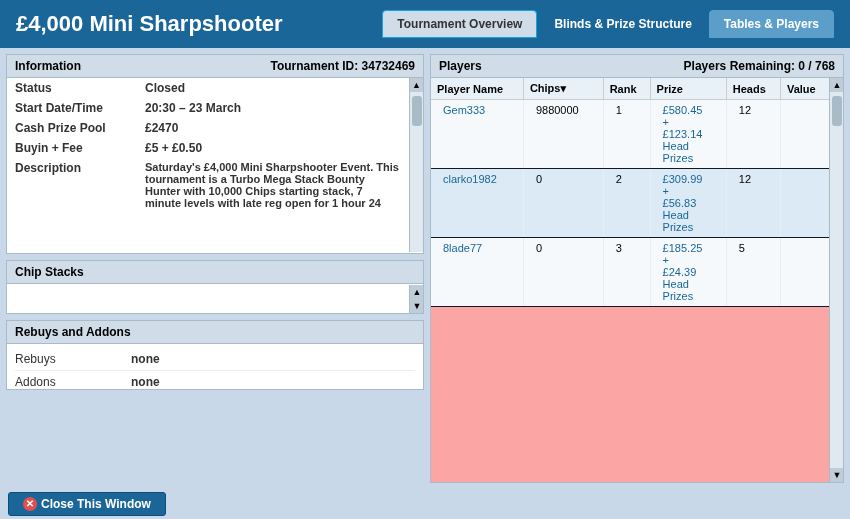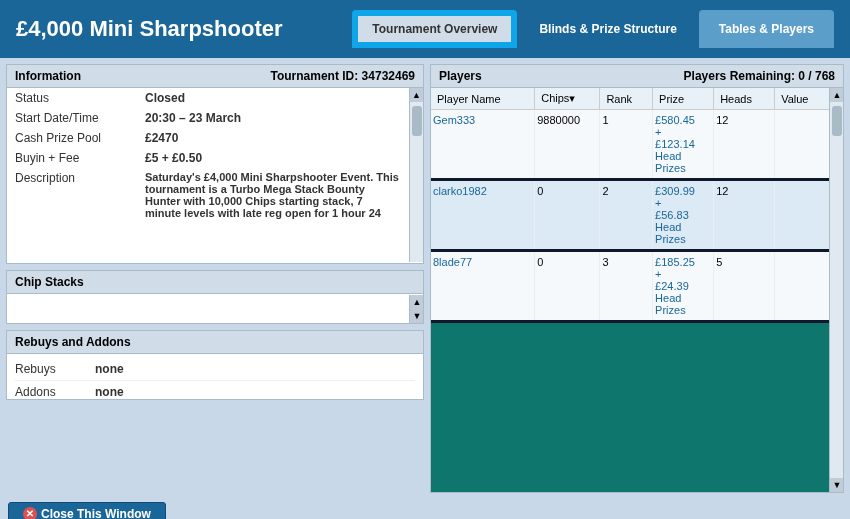--- a/index.html
+++ b/index.html
@@ -22,21 +22,21 @@
     .tabs {
       display: flex;
       gap: 2px;
     }
     .tab {
       padding: 6px 14px;
       border-radius: 4px 4px 0 0;
       cursor: pointer;
       font-size: 12px;
       font-weight: bold;
-      border: 6px solid #0ea5e9;
+      border: 1px solid #0ea5e9;
       background: #d0dce8;
       color: #333;
     }
     .tab.active {
       background: #1a6698;
       color: #fff;
       border-color: #1a6698;
     }
     .tab.light-active {
       background: #5b9ec9;
@@ -81,21 +81,21 @@
       padding: 4px;
     }
     .info-table td {
       padding: 3px 8px;
       vertical-align: top;
       font-weight: bold;
     }
     .info-table td:first-child {
       color: #333;
       width: 130px;
-      font-weight: normal;
+      font-weight: bold;
     }
     .info-table td:last-child {
       color: #333;
     }
     .info-desc {
       color: #1a6698;
       font-size: 11px;
     }
     .scrollbar-area {
       position: absolute;
@@ -149,20 +149,21 @@
     .chip-item {
       color: #1a6698;
       padding: 3px 0;
       font-size: 12px;
       margin-top: 44px;
     }
     .rebuy-row {
       display: flex;
       padding: 4px 0;
       border-bottom: 1px solid #eee;
+      gap: 36px;
     }
     .rebuy-row:last-child { border-bottom: none; }
     .rebuy-label { width: 80px; color: #333; }
     .rebuy-value { font-weight: bold; color: #333; }
 
     .scrollbar-v {
       position: absolute;
       right: 0; top: 24px; bottom: 0;
       width: 14px;
       background: #e0e8f0;
@@ -177,21 +178,21 @@
     }
 
     
     .right-panel {
       flex: 1;
       display: flex;
       flex-direction: column;
       padding: 6px 6px 6px 0;
     }
     .players-box {
-      background: #0f766e;
+      background: #fca5a5;
       border: 1px solid #aabbc8;
       flex: 1;
       overflow: hidden;
       display: flex;
       flex-direction: column;
     }
     .players-header {
       background: #d0dce8;
       padding: 4px 8px;
       display: flex;
@@ -203,28 +204,28 @@
     .players-table {
       width: 100%;
       border-collapse: collapse;
       flex: 1;
     }
     .players-table th {
       background: #e8f0f8;
       padding: 4px 6px;
       text-align: left;
       font-size: 11px;
-      font-weight: normal;
+      font-weight: bold;
       border-bottom: 1px solid #ccc;
       border-right: 1px solid #ccc;
     }
     .players-table th:last-child { border-right: none; }
     .players-table td {
-      padding: 4px 2px;
-      border-bottom: 3px solid #0f172a;
+      padding: 4px 12px;
+      border-bottom: 1px solid #0f172a;
       border-right: 1px solid #e8eef4;
       vertical-align: top;
       font-size: 11px;
     }
     .players-table td:last-child { border-right: none; }
     .players-table tr:nth-child(odd) td { background: #f5f9fc; }
     .players-table tr:nth-child(even) td { background: #dceaf5; }
     .prize-cell { color: #1a6698; font-size: 11px; }
     .player-name { color: #1a6698; }
     .right-scrollbar {

